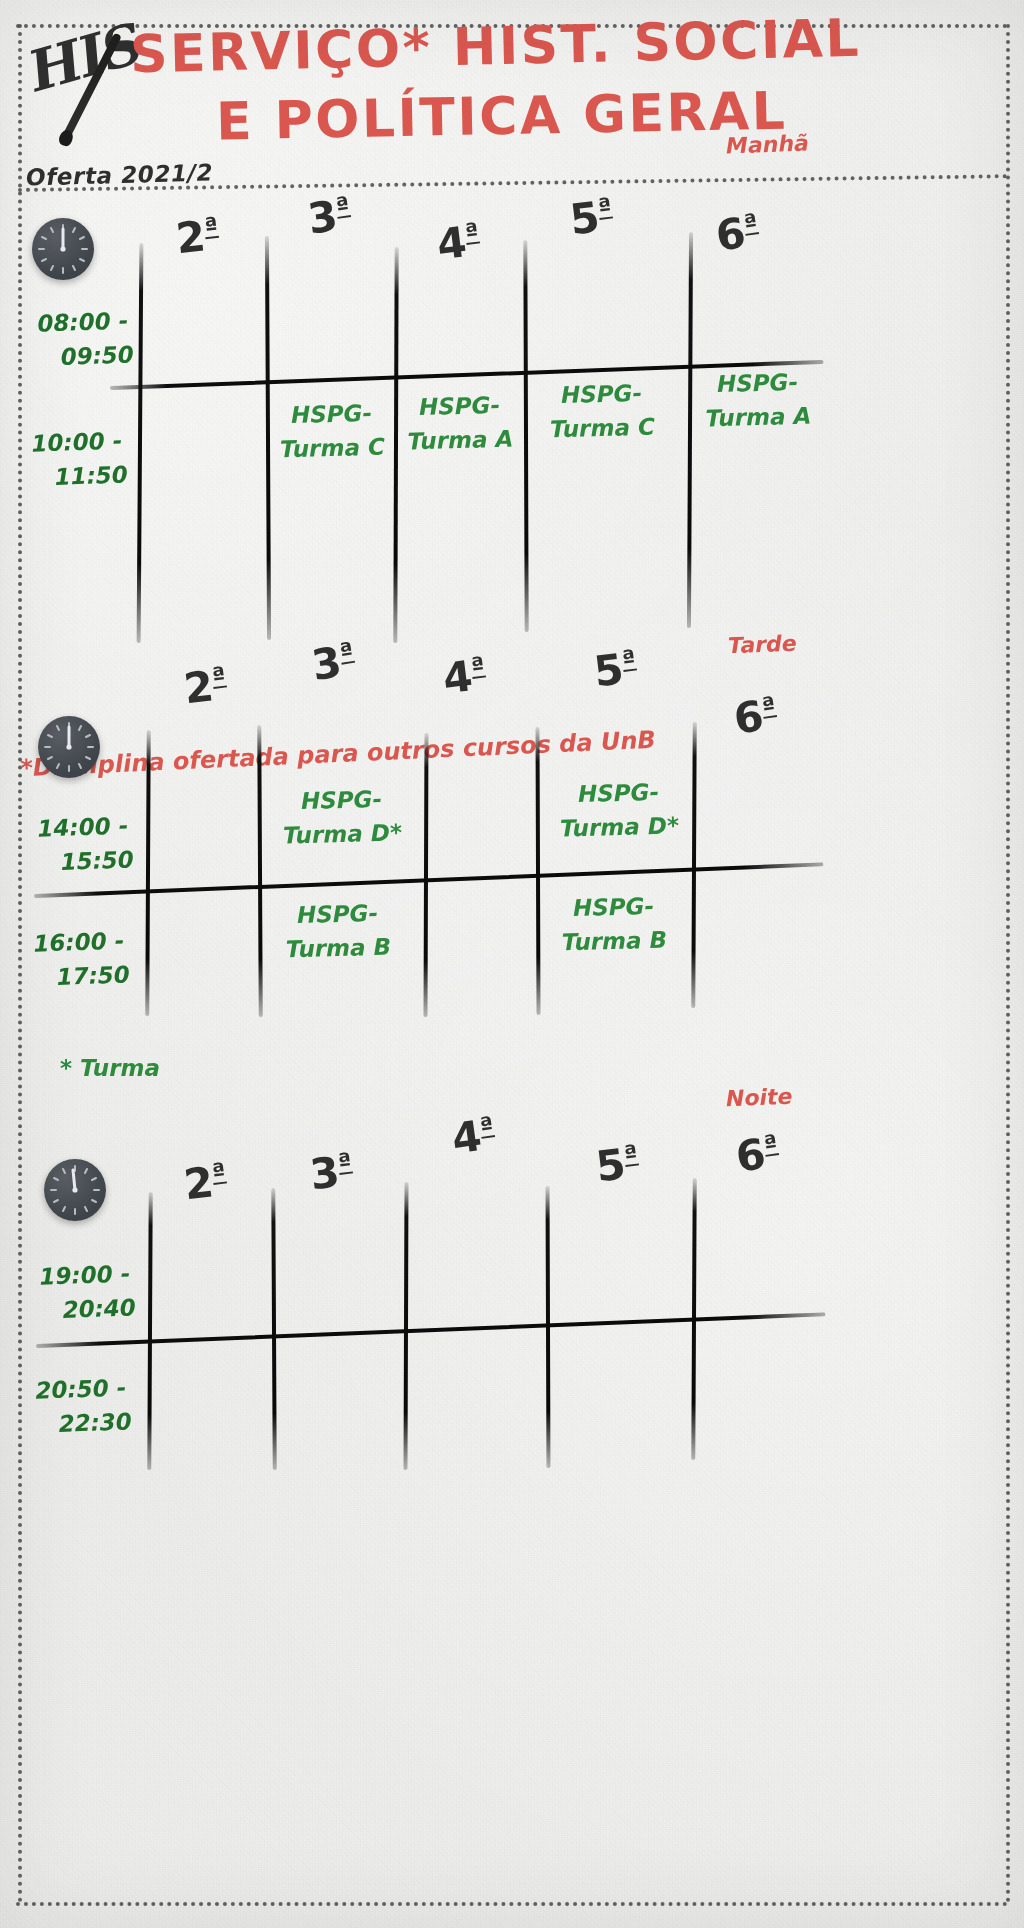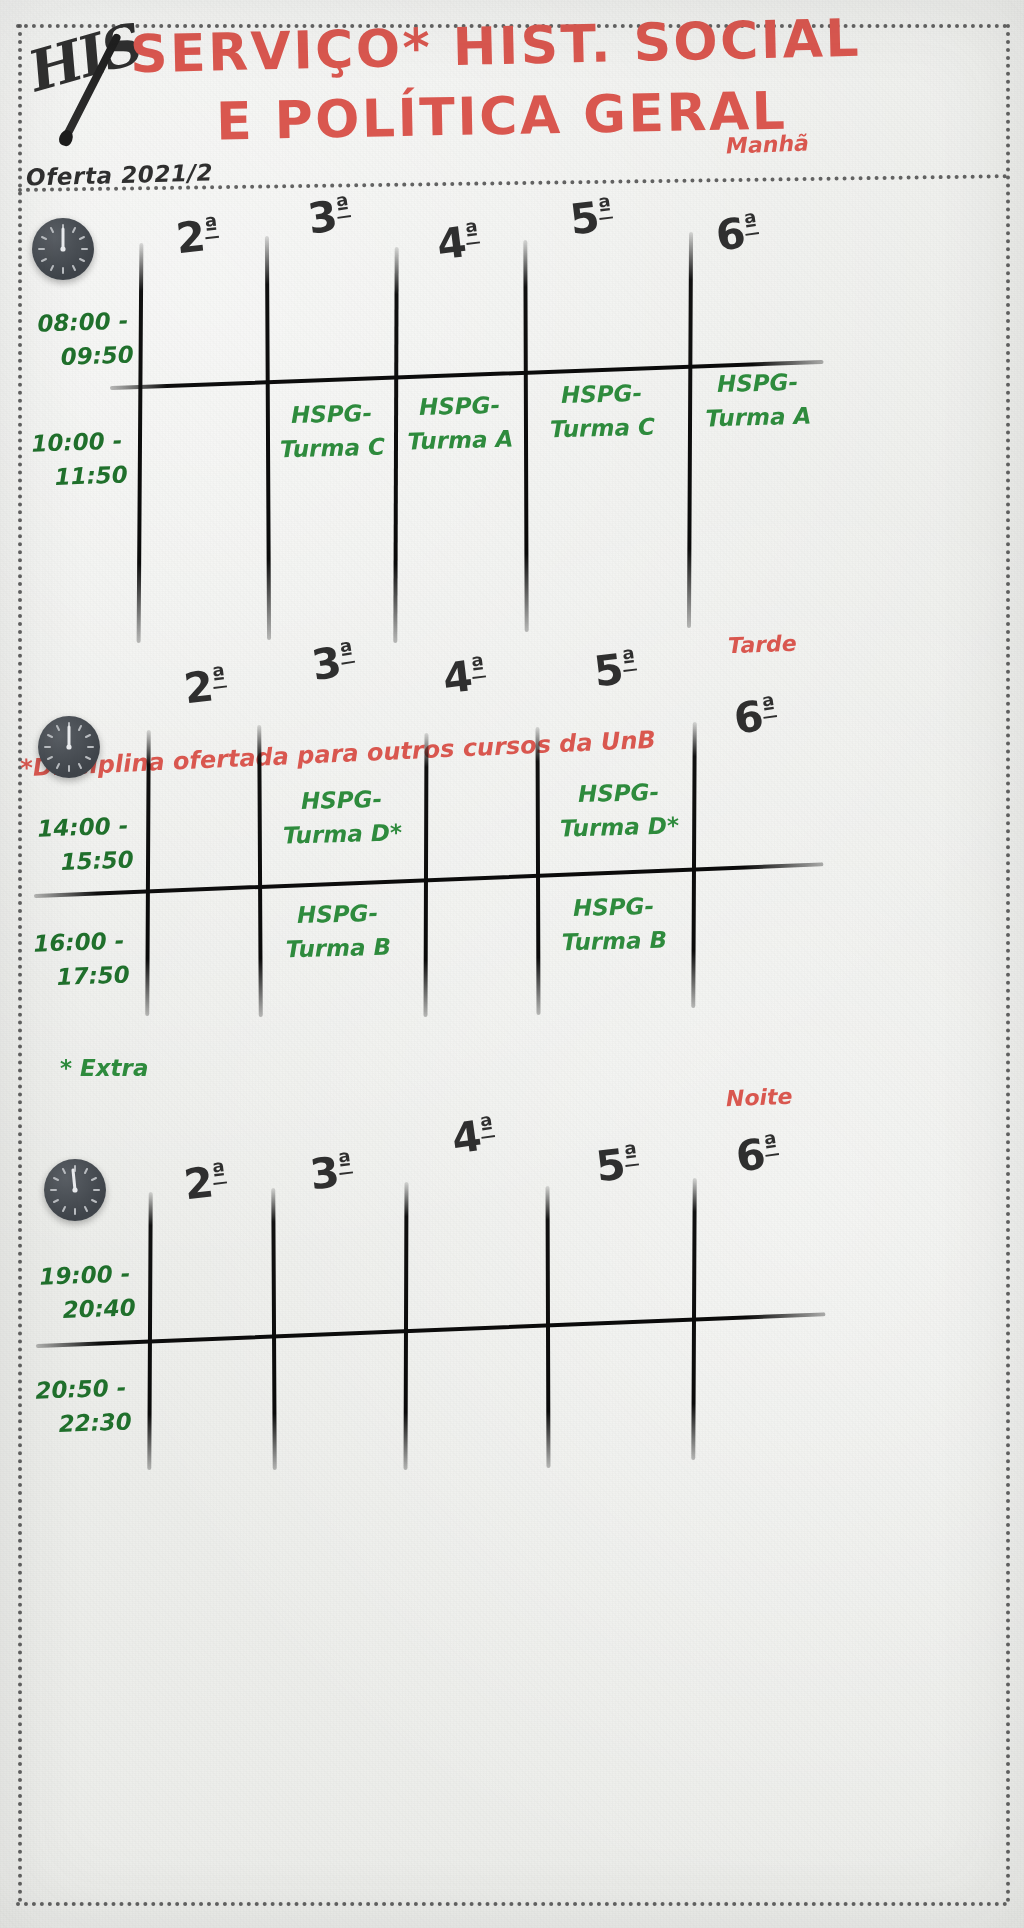--- a/index.html
+++ b/index.html
@@ -353,21 +353,21 @@
 
   <div class="classcell" style="left:270px; top:897px; width:136px; transform:rotate(-1.5deg);">
     <div>HSPG-</div>
     <div>Turma B</div>
   </div>
   <div class="classcell" style="left:546px; top:890px; width:136px; transform:rotate(-1.5deg);">
     <div>HSPG-</div>
     <div>Turma B</div>
   </div>
 
-  <div class="note-green" style="left:60px; top:1055px;">* Extra</div>
+  <div class="note-green" style="left:60px; top:1055px;">* Turma</div>
 
   <div class="period-label" style="left:726px; top:1085px; transform:rotate(-2deg);">Noite</div>
 
   <div class="clock" style="left:44px; top:1159px;">
     <svg width="62" height="62" viewBox="0 0 62 62" aria-hidden="true">
       <g stroke="#b9bcc0" stroke-width="2" stroke-linecap="round">
         <line x1="31" y1="7" x2="31" y2="12"></line>
         <line x1="31" y1="50" x2="31" y2="55"></line>
         <line x1="7" y1="31" x2="12" y2="31"></line>
         <line x1="50" y1="31" x2="55" y2="31"></line>

